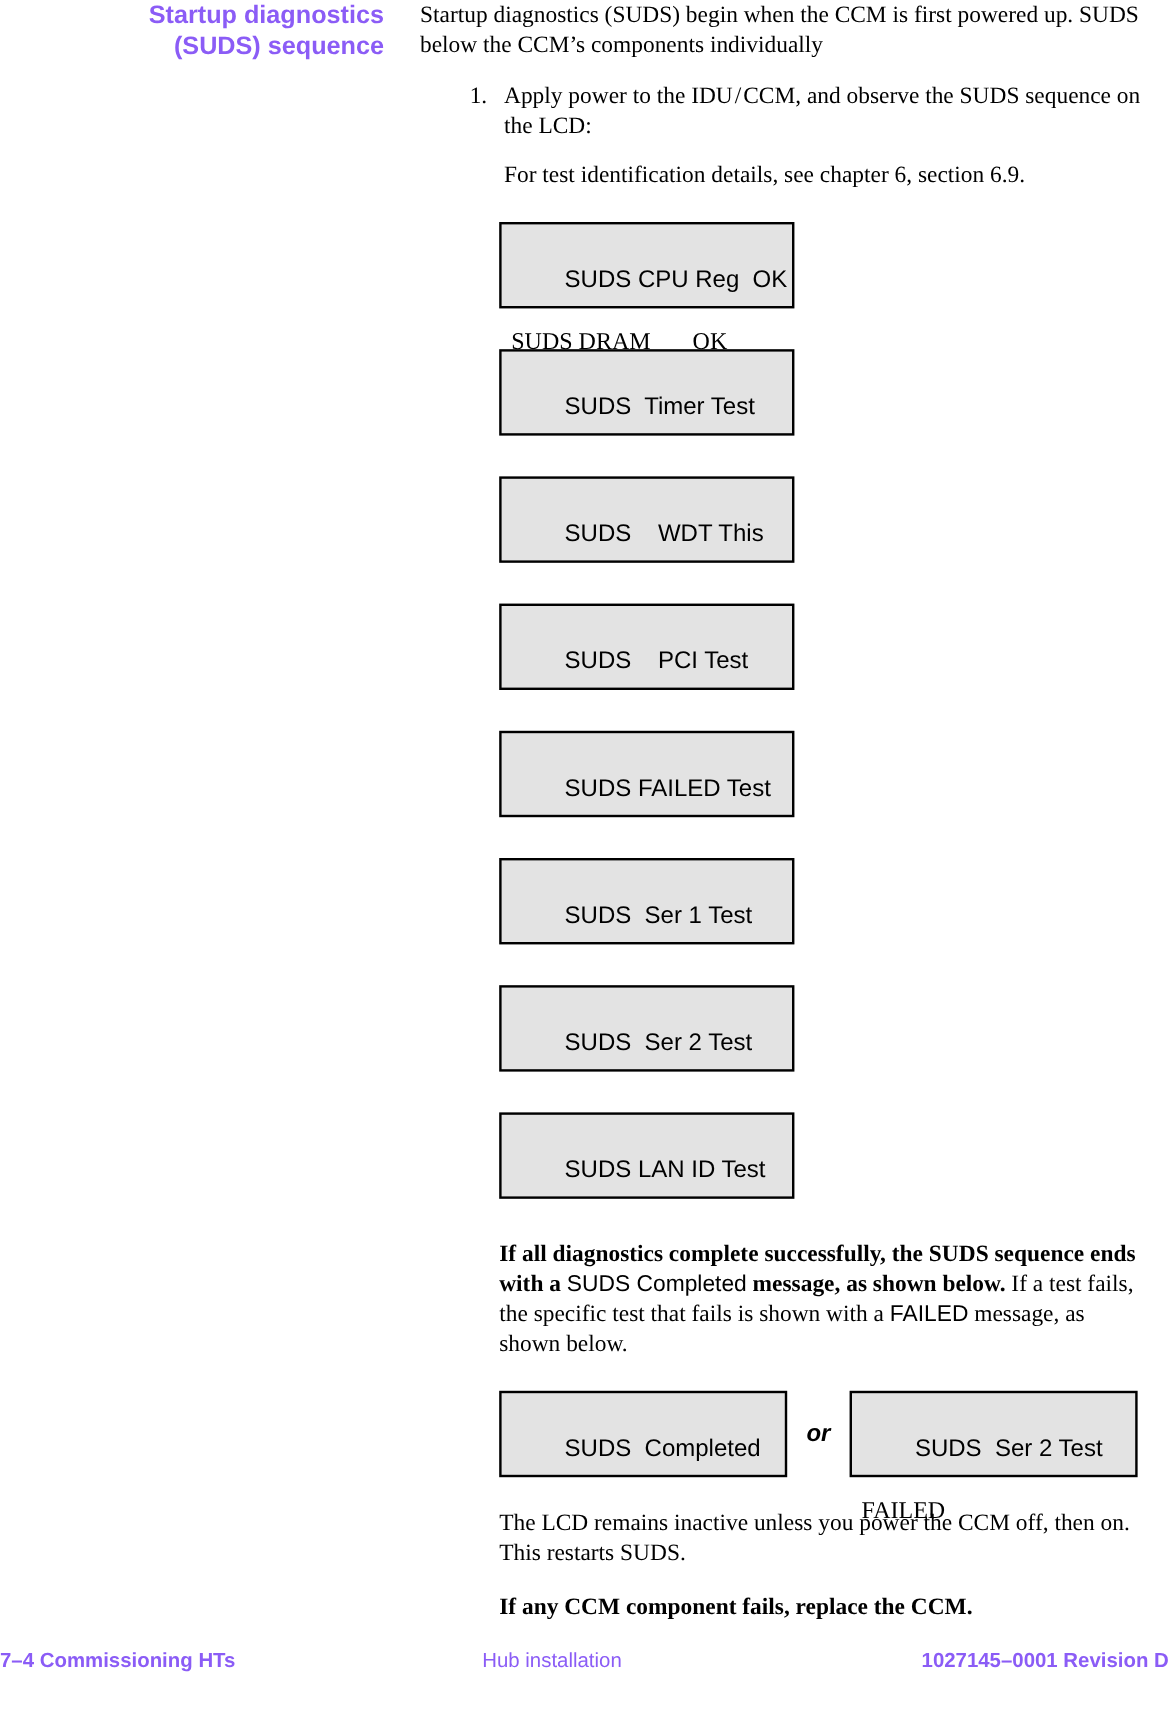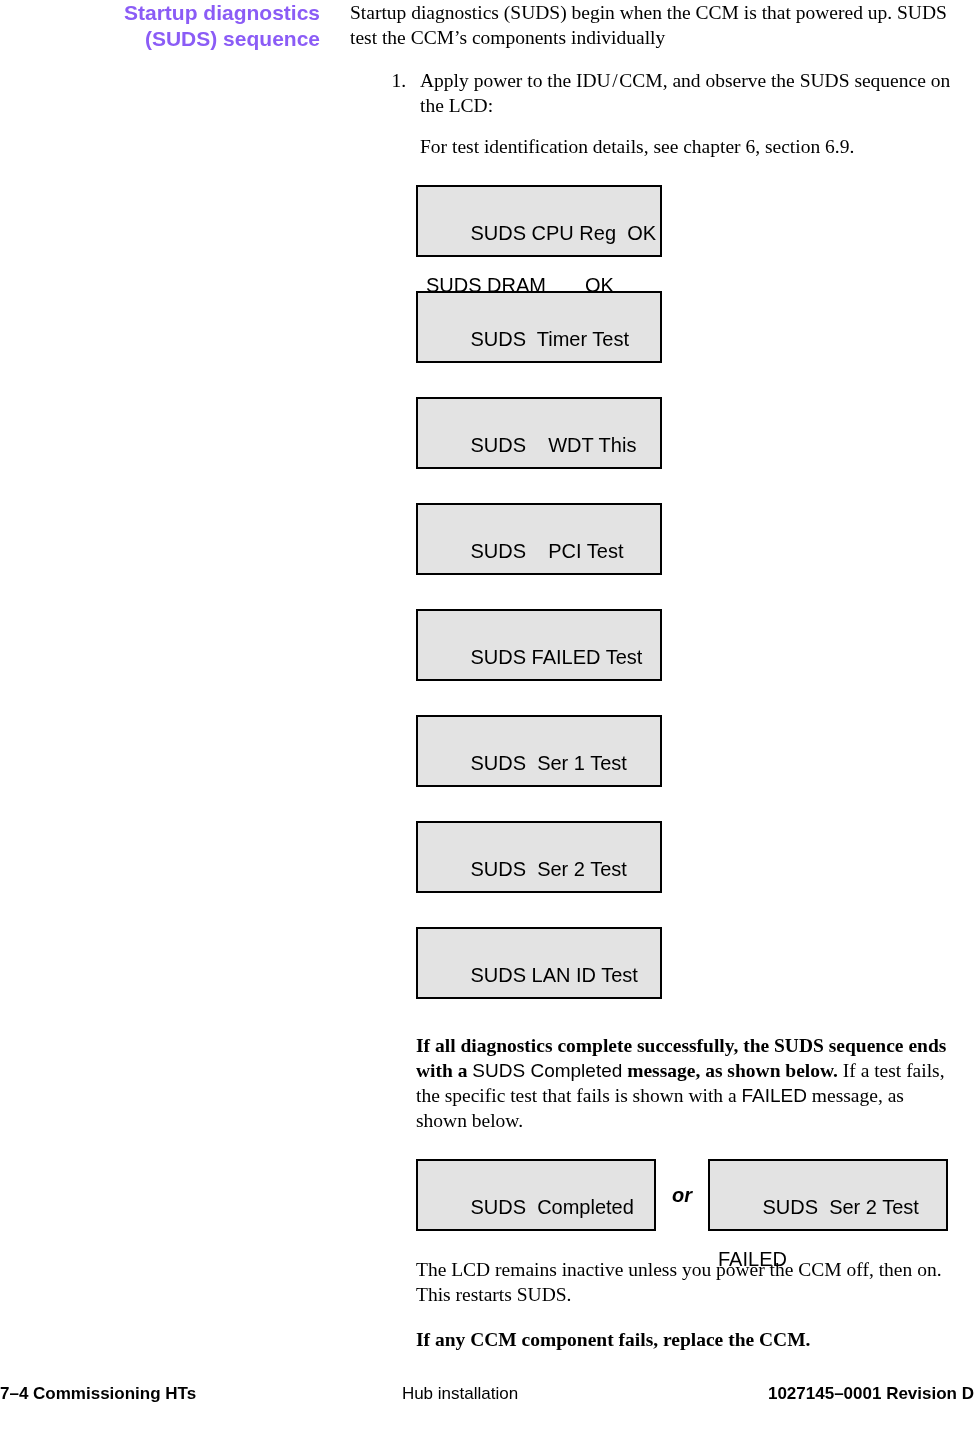--- a/index.html
+++ b/index.html
@@ -81,20 +81,21 @@
     font-family: "Liberation Sans", sans-serif;
     font-size: 20px;
     line-height: 26px;
     padding: 7px 0 16px 8px;
     box-sizing: border-box;
     margin-bottom: 34px;
     white-space: pre;
   }
   .lcd .row2 {
     display: block;
+    font-family: Liberation Serif, serif;
   }
 
   
   .narrative {
     margin-top: 4px;
     margin-left: 66px;
     width: 540px;
     font-size: 19.5px;
     line-height: 25px;
   }
@@ -138,27 +139,27 @@
     margin-left: 66px;
     font-size: 19.5px;
     line-height: 25px;
     font-weight: bold;
   }
 
   
   .footer {
     position: absolute;
     left: 0;
-    bottom: 22px;
+    bottom: 32px;
     width: 980px;
     height: 26px;
     font-family: "Liberation Sans", sans-serif;
     font-weight: bold;
     font-size: 17px;
-    color: #000000;
+    color: #8b5cf6;
   }
   .footer .left {
     position: absolute;
     left: 0;
     top: 0;
   }
   .footer .center {
     position: absolute;
     left: 0;
     top: 0;
@@ -178,21 +179,21 @@
 
 <div class="page">
 
   <div class="side-heading">
     <span>Startup diagnostics</span><br>
     <span>(SUDS) sequence</span>
   </div>
 
   <div class="main-col">
 
-    <p class="intro">Startup diagnostics (SUDS) begin when the CCM is that powered up. SUDS test the CCM’s components individually</p>
+    <p class="intro">Startup diagnostics (SUDS) begin when the CCM is first powered up. SUDS below the CCM’s components individually</p>
 
     <div class="numbered">
       <span class="num">1.</span>
       <span>Apply power to the IDU / CCM, and observe the SUDS sequence on the LCD:</span>
       <div class="sub-line">For test identification details, see chapter 6, section 6.9.</div>
     </div>
 
     <div class="lcd-list">
       <div class="lcd">
         <span>SUDS CPU Reg  OK</span>

